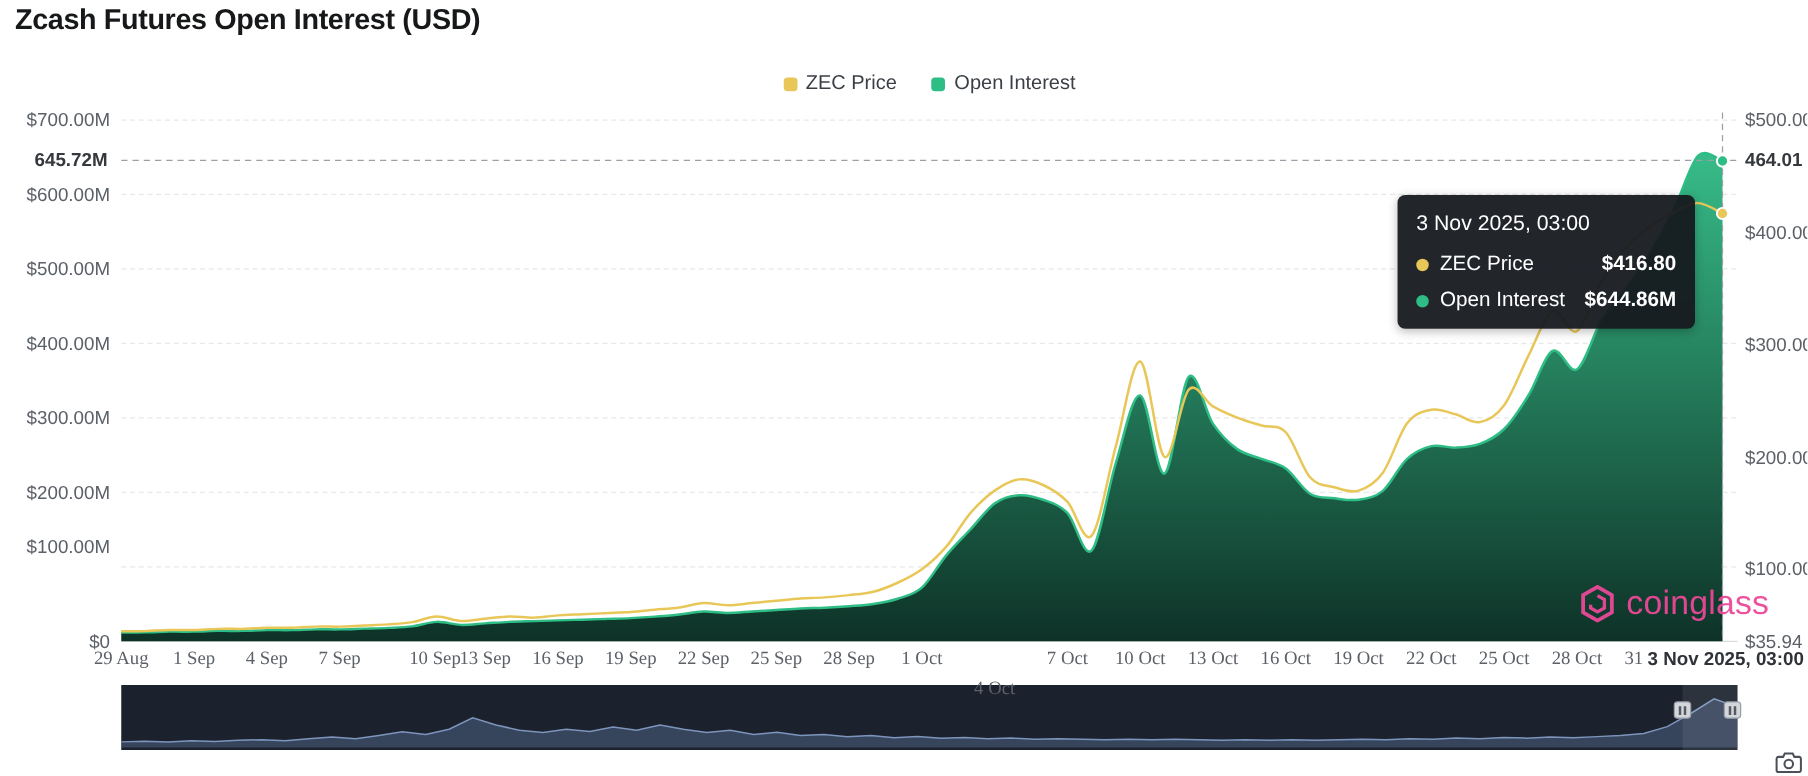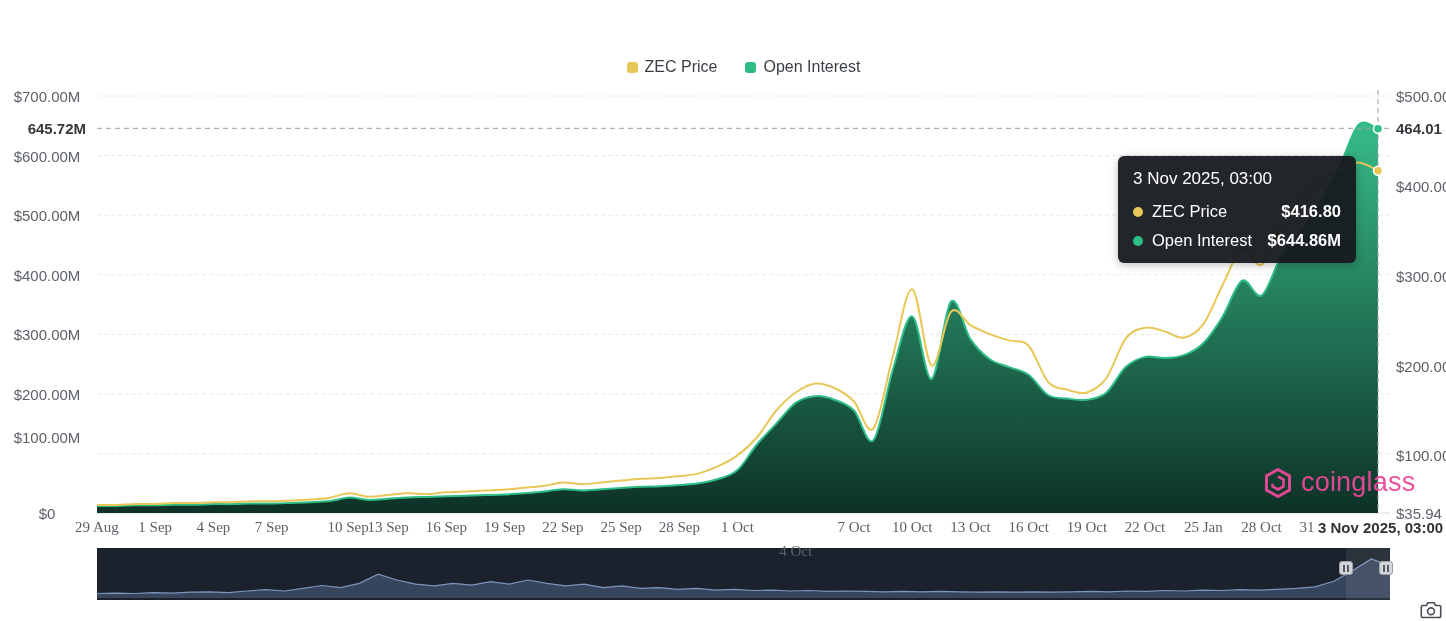--- a/index.html
+++ b/index.html
@@ -3,21 +3,21 @@
 <meta charset="utf-8">
 <style>
   html,body{margin:0;padding:0;background:#fff;font-family:"Liberation Sans",sans-serif;}
   #stage{position:relative;width:1446px;height:621px;background:#fff;overflow:hidden;}
   .title{position:absolute;left:12px;top:2px;font-size:23px;font-weight:700;color:#17181a;letter-spacing:-0.3px;}
   .legend{position:absolute;left:97px;top:58px;width:1293px;display:flex;justify-content:center;gap:28px;}
   .legend-item{display:flex;align-items:center;gap:7px;font-size:16px;color:#3a3f45;cursor:pointer;}
   .legend-marker{width:11px;height:11px;border-radius:3px;display:inline-block;background:#999;}
   svg.main{position:absolute;left:0;top:0;}
   .ylab{position:absolute;font-size:15px;color:#5c6168;line-height:17px;white-space:nowrap;}
-  .ylab-left{width:82px;text-align:center;}
+  .ylab-left{width:82px;text-align:right;}
   .xlab{position:absolute;font-size:15px;color:#5c6168;width:110px;text-align:center;line-height:17px;white-space:nowrap;font-family:Liberation Serif, serif;}
   .annot{position:absolute;font-size:15px;font-weight:700;color:#35393e;line-height:17px;white-space:nowrap;}
   .annot-left{left:6px;width:80px;text-align:right;}
   .annot-right{left:1396px;}
   .crosshair-label{position:absolute;left:1318px;top:519px;width:122px;text-align:center;font-size:15px;font-weight:700;color:#2f3338;background:#fff;line-height:17px;white-space:nowrap;z-index:3;}
   .tooltip{position:absolute;left:1118px;top:156px;width:238px;box-sizing:border-box;background:rgba(22,25,31,0.95);border-radius:6px;padding:13px 15px;color:#fff;z-index:5;box-shadow:0 2px 8px rgba(0,0,0,0.25);}
   .tt-header{font-size:17px;margin-bottom:13px;}
   .tt-row{display:flex;align-items:center;font-size:16.5px;margin-top:10px;}
   .tt-dot{width:10px;height:10px;border-radius:50%;margin-right:9px;flex:0 0 auto;background:#999;}
   .tt-label{flex:1;}
@@ -27,20 +27,21 @@
   .navigator{position:absolute;left:97px;top:548px;width:1293px;height:52px;background:#1c222d;}
   .nav-handle{position:absolute;width:14px;height:14px;background:#d3d6db;border:1px solid #9aa0a8;border-radius:3px;top:561px;display:flex;align-items:center;justify-content:center;gap:2px;z-index:6;cursor:ew-resize;box-sizing:border-box;}
   .nav-handle i{display:block;width:2px;height:7px;background:#565b63;}
   .camera{position:absolute;left:1420px;top:601px;z-index:6;cursor:pointer;}
 </style>
 </head>
 <body>
 
 <div id="stage">
 
+  <div class="title">Zcash Futures Open Interest (USD)</div>
 
   <div class="legend">
     <div class="legend-item">
       <span class="legend-marker" style="background: rgb(232, 199, 88);"></span>
       <span>ZEC Price</span>
     </div>
     <div class="legend-item">
       <span class="legend-marker" style="background: rgb(46, 189, 133);"></span>
       <span>Open Interest</span>
     </div>
@@ -145,16 +146,16 @@
     <div class="xlab" style="left: 566.045px; top: 519px;">25 Sep</div>
     <div class="xlab" style="left: 624.273px; top: 519px;">28 Sep</div>
     <div class="xlab" style="left: 682.5px; top: 519px;">1 Oct</div>
     <div class="xlab" style="left: 740.727px; top: 543px;">4 Oct</div>
     <div class="xlab" style="left: 798.955px; top: 519px;">7 Oct</div>
     <div class="xlab" style="left: 857.182px; top: 519px;">10 Oct</div>
     <div class="xlab" style="left: 915.409px; top: 519px;">13 Oct</div>
     <div class="xlab" style="left: 973.636px; top: 519px;">16 Oct</div>
     <div class="xlab" style="left: 1031.86px; top: 519px;">19 Oct</div>
     <div class="xlab" style="left: 1090.09px; top: 519px;">22 Oct</div>
-    <div class="xlab" style="left: 1148.32px; top: 519px;">25 Jan</div>
+    <div class="xlab" style="left: 1148.32px; top: 519px;">25 Oct</div>
     <div class="xlab" style="left: 1206.55px; top: 519px;">28 Oct</div>
     <div class="xlab" style="left: 1264.77px; top: 519px;">31 Oct</div>
   </div>
 
 </body></html>

